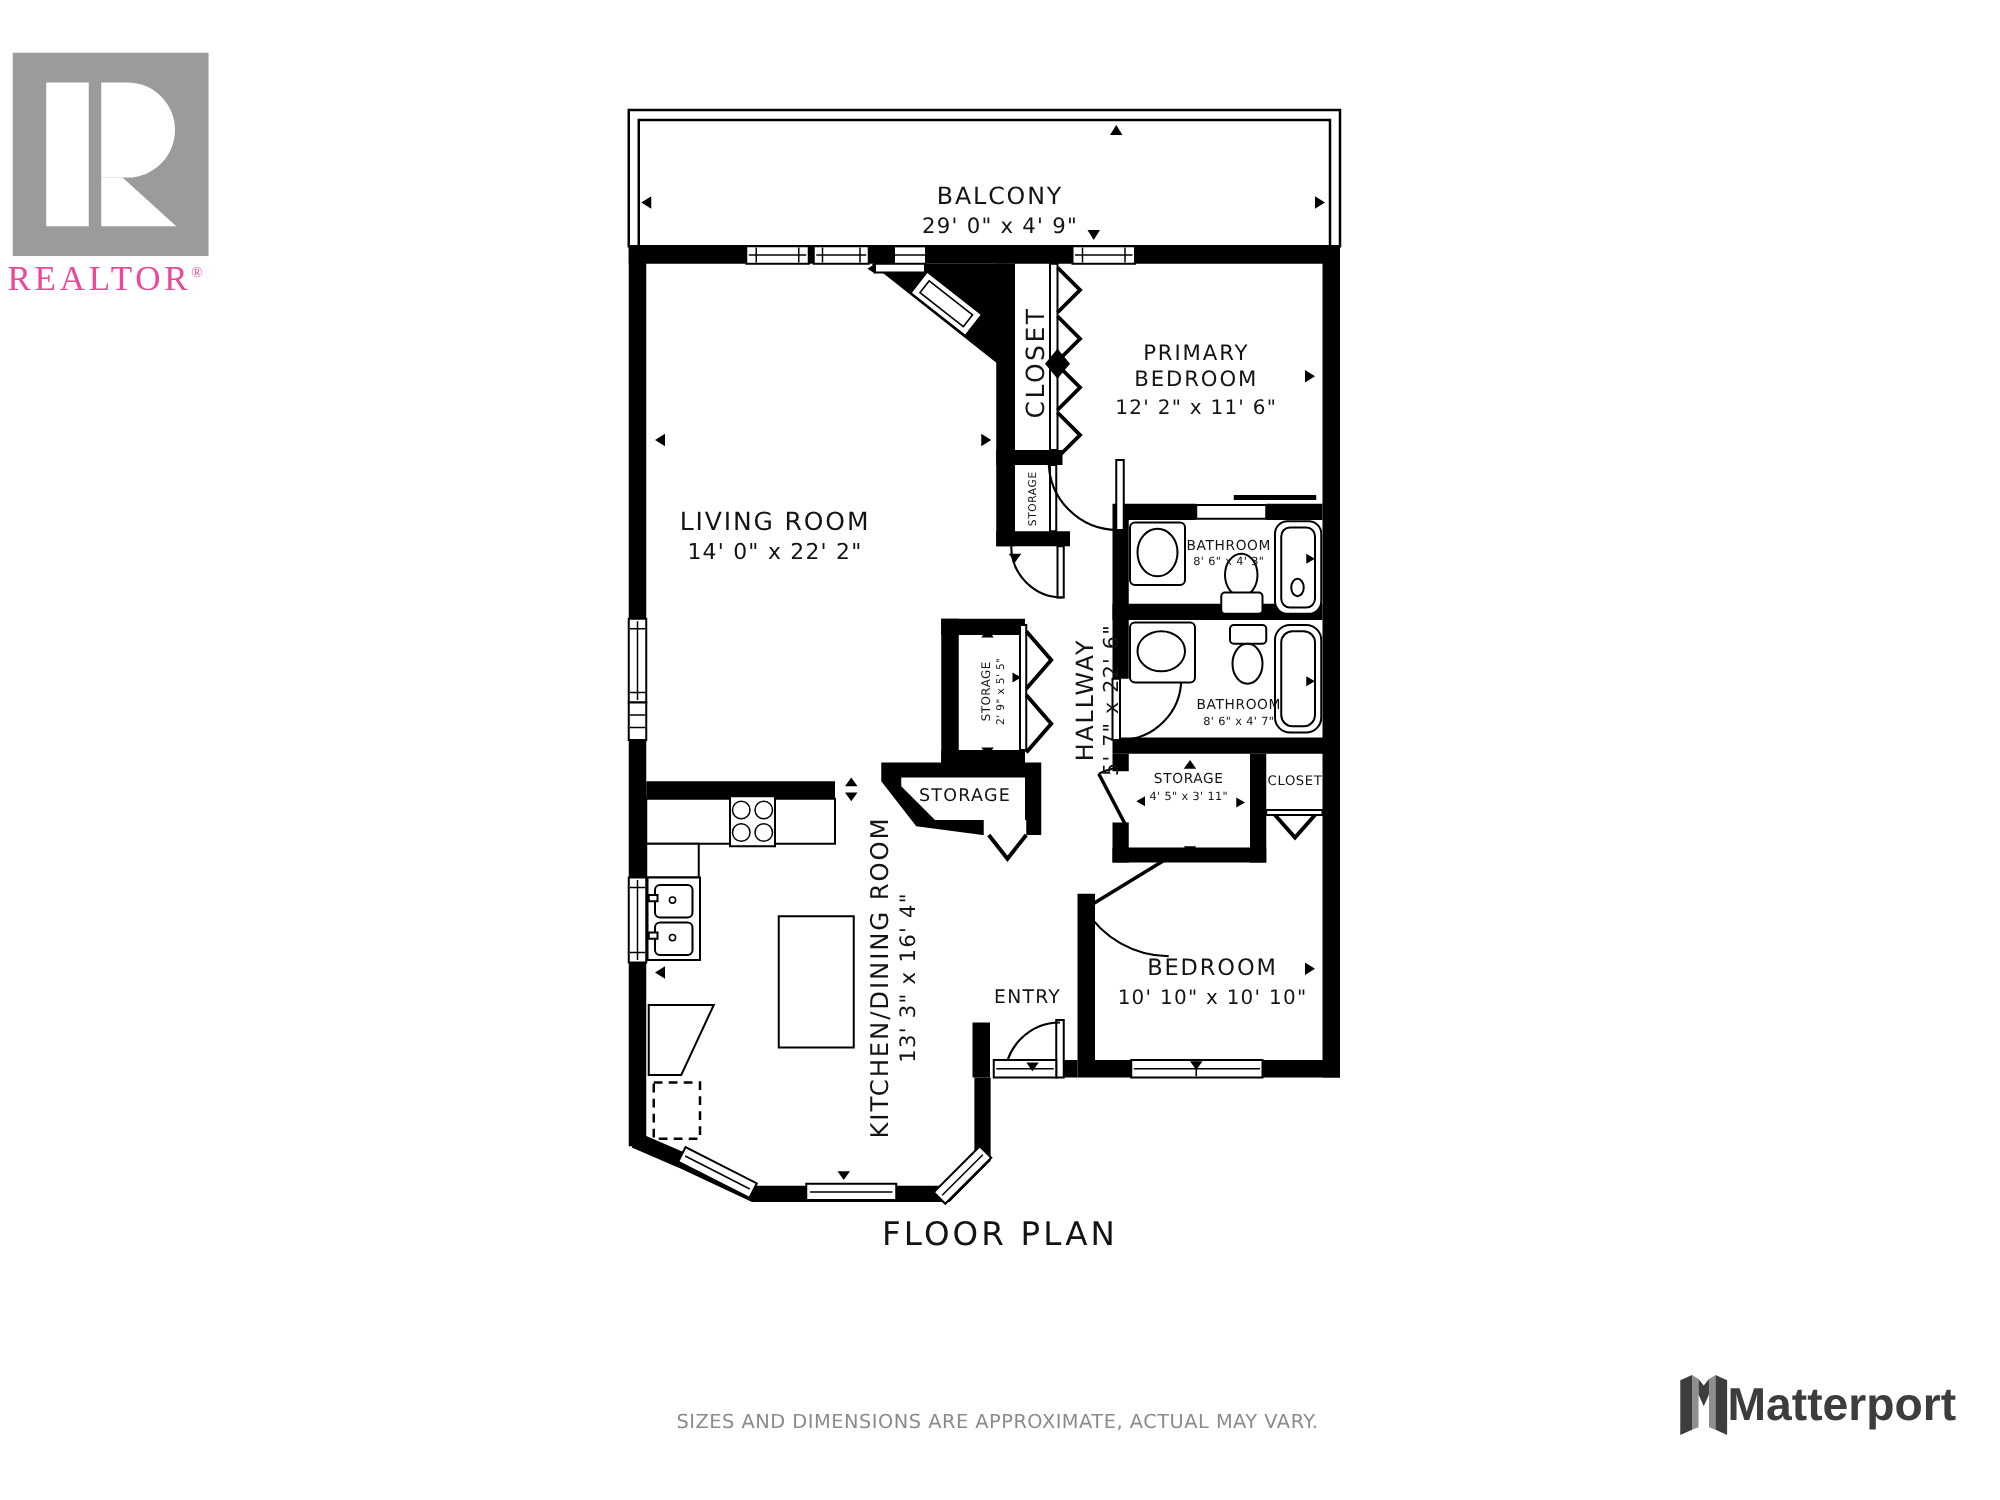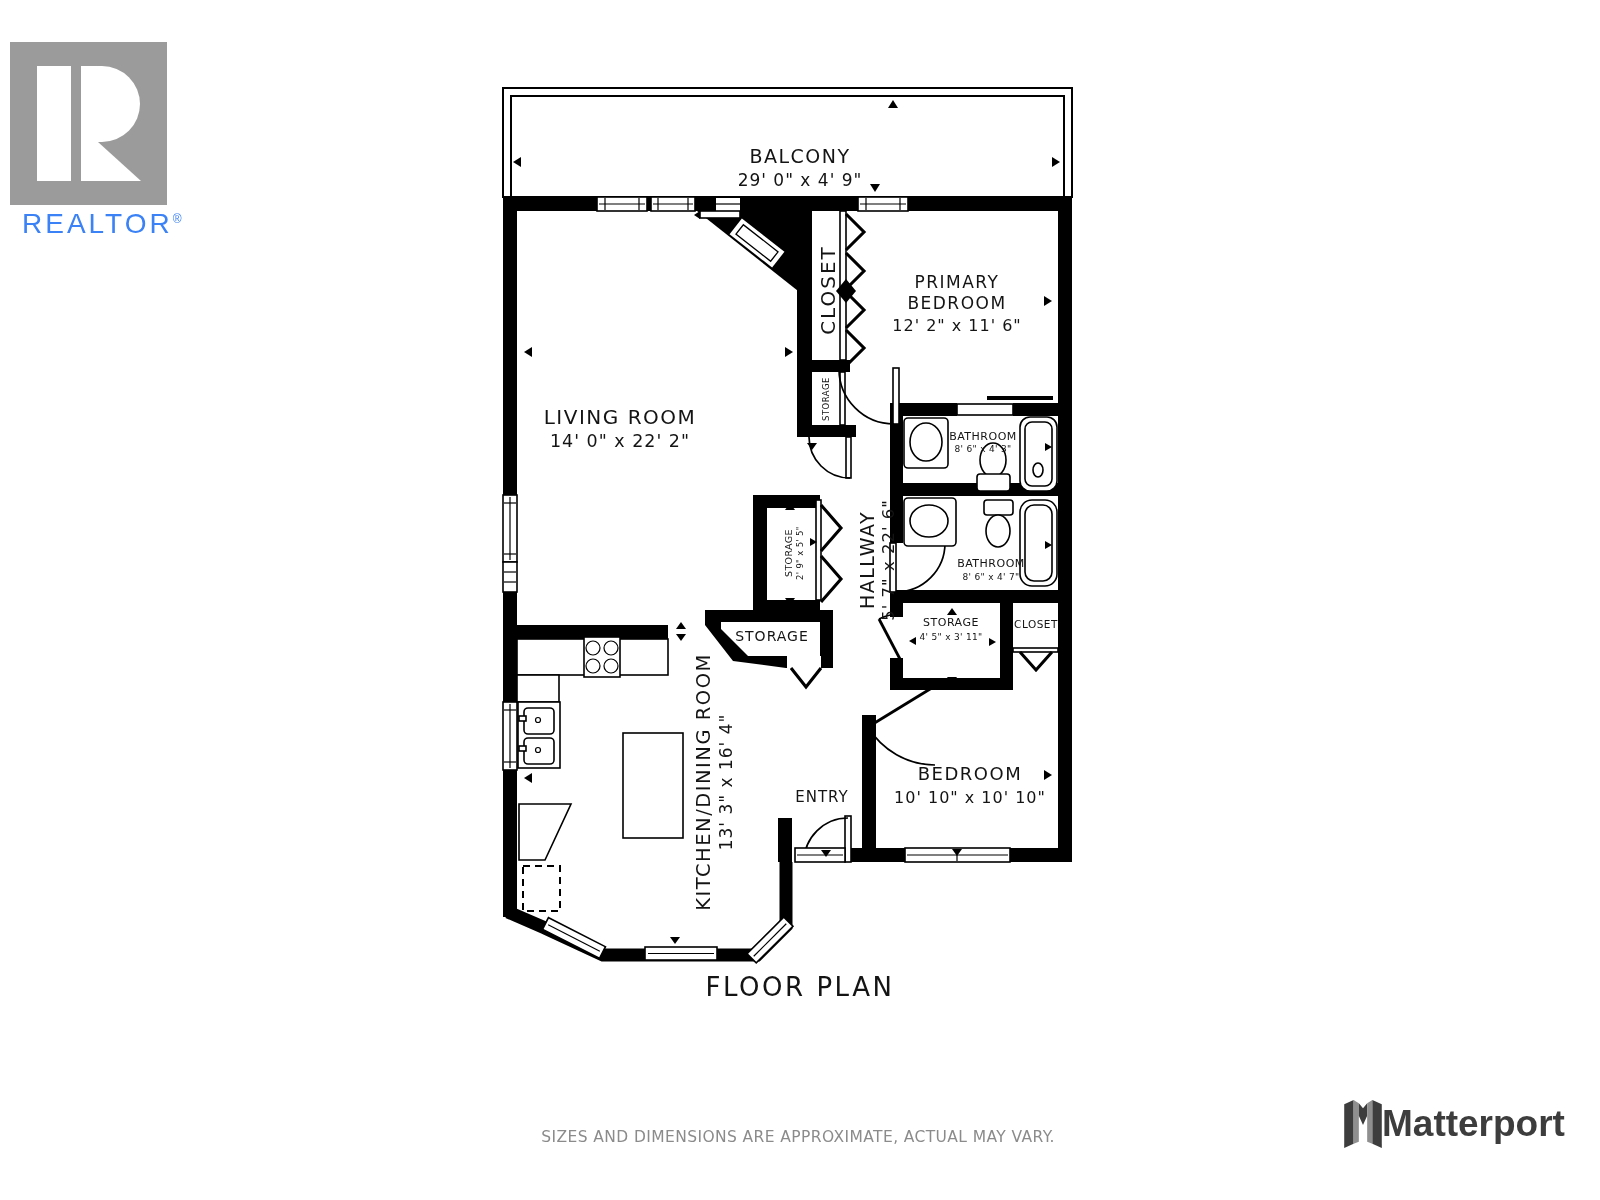--- a/index.html
+++ b/index.html
@@ -15,22 +15,22 @@
   .chev{stroke:#000;stroke-width:3.1;fill:none;}
   .leaf{stroke:#000;stroke-width:2.8;fill:none;}
   .band{stroke:#000;stroke-width:13;fill:none;}
   .thin2{stroke:#000;stroke-width:2;fill:none;}
   .arr{fill:#000;}
   text{fill:#141414;}
   .tt{text-anchor:middle;}
   .gray{fill:#8b8b8b;}
   
   .realtor{position:absolute;left:10px;top:42px;width:170px;}
-  .realtor-word{position:absolute;left:6px;top:208px;color:#3b82f6;
-    font-family:Liberation Sans, sans-serif;font-size:28px;letter-spacing:3px;white-space:nowrap;margin-left:16px;}
+  .realtor-word{position:absolute;left:6px;top:208px;color:#ec4899;
+    font-family:Liberation Serif, serif;font-size:28px;letter-spacing:3px;white-space:nowrap;}
   .realtor-word sup{font-size:12px;letter-spacing:0;}
   
   .matterport{position:absolute;left:1344px;top:1100px;display:flex;align-items:center;gap:0;}
   .matterport .mword{font-family:"Liberation Sans",sans-serif;font-weight:700;font-size:37px;
     color:#3d3d3d;letter-spacing:0;}
 </style>
 </head>
 <body>
 
 <div class="page">

